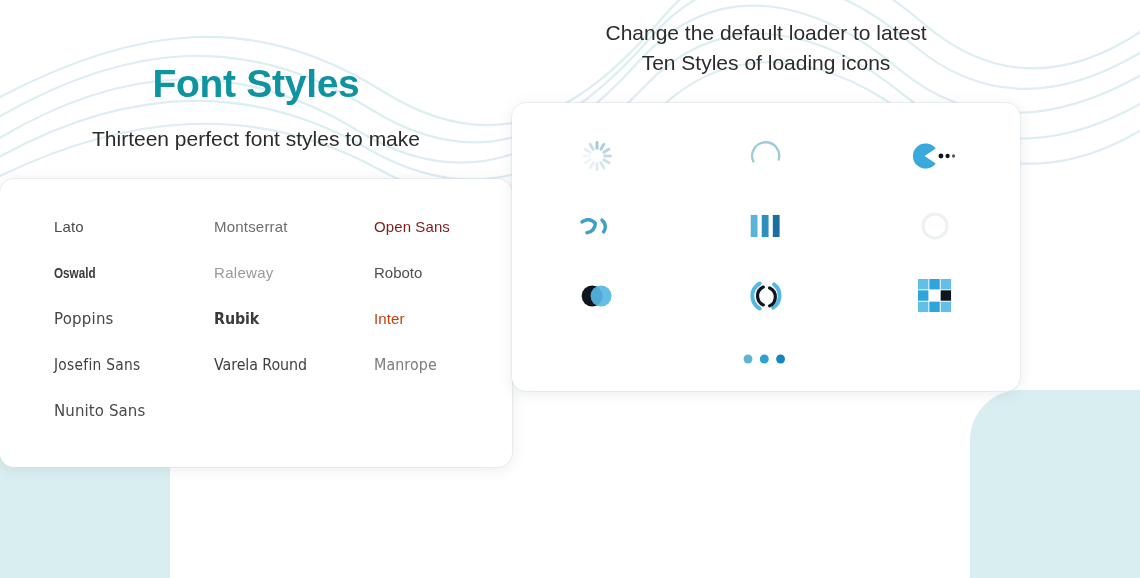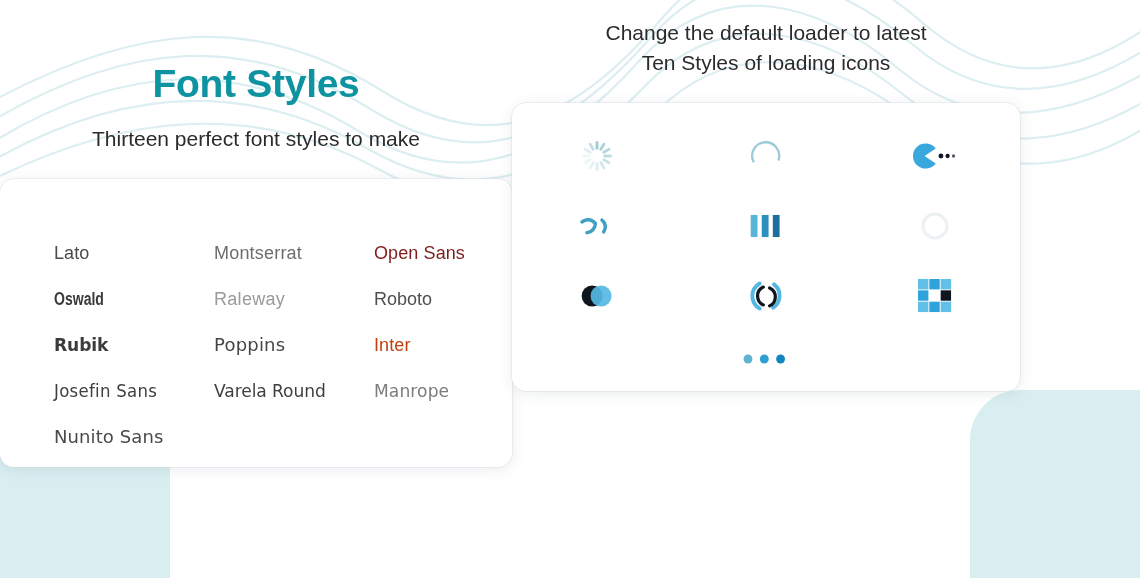--- a/index.html
+++ b/index.html
@@ -82,25 +82,24 @@
 
   
   .font-grid {
     display: grid;
     grid-template-columns: 160px 160px 150px;
     grid-auto-rows: 46px;
     padding-left: 54px;
     align-items: start;
   }
   .font-item {
-    font-size: 18px;
+    font-size: 15px;
     color: #4b4b4b;
     line-height: 1;
     white-space: nowrap;
-    margin-top: 25px;
   }
   
   .ff-lato        { font-family: "Liberation Sans", sans-serif; letter-spacing: 0.1px; }
   .ff-oswald      { font-family: "Liberation Sans", sans-serif; font-weight: bold; font-stretch: condensed;
                     transform: scaleX(0.78); transform-origin: left center; display:inline-block; color:#3a3a3a; }
   .ff-poppins     { font-family: "DejaVu Sans", sans-serif; letter-spacing: 0.2px; color:#454545; }
   .ff-josefin     { font-family: "DejaVu Sans", sans-serif; letter-spacing: 0.3px; transform: scaleX(0.92);
                     transform-origin:left center; display:inline-block; color:#3f3f3f; }
   .ff-nunito      { font-family: "DejaVu Sans", sans-serif; letter-spacing: 0.1px; color:#4a4a4a; }
   .ff-montserrat  { font-family: "Liberation Sans", sans-serif; color:#6d6d6d; letter-spacing: 0.2px; }
@@ -184,24 +183,24 @@
           <span class="ff-oswald">Oswald</span>
         </div>
         <div class="font-item">
           <span class="ff-raleway">Raleway</span>
         </div>
         <div class="font-item">
           <span class="ff-roboto">Roboto</span>
         </div>
 
         <div class="font-item">
+          <span class="ff-poppins">Poppins</span>
+        </div>
+        <div class="font-item">
           <span class="ff-rubik">Rubik</span>
-        </div>
-        <div class="font-item">
-          <span class="ff-poppins">Poppins</span>
         </div>
         <div class="font-item">
           <span class="ff-inter">Inter</span>
         </div>
 
         <div class="font-item">
           <span class="ff-josefin">Josefin Sans</span>
         </div>
         <div class="font-item">
           <span class="ff-varela">Varela Round</span>

